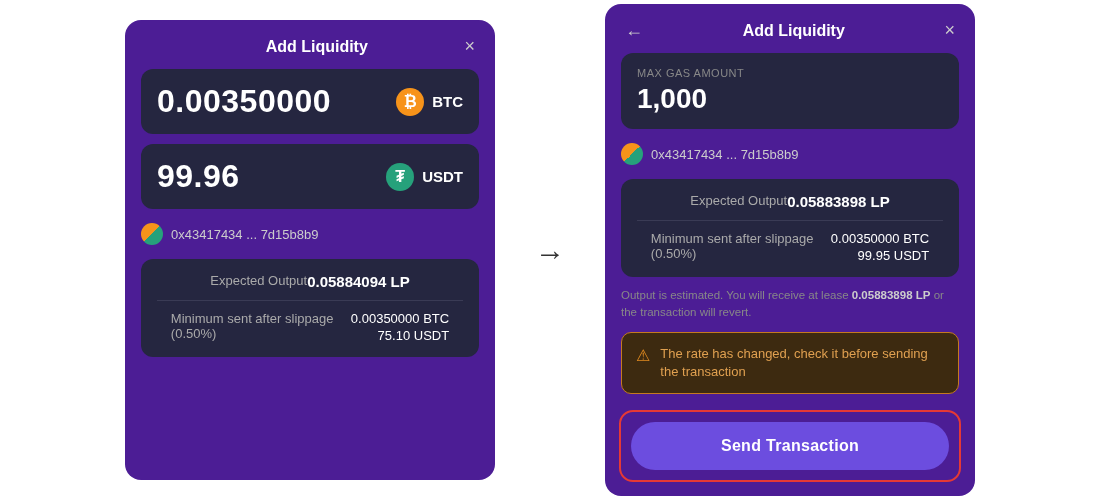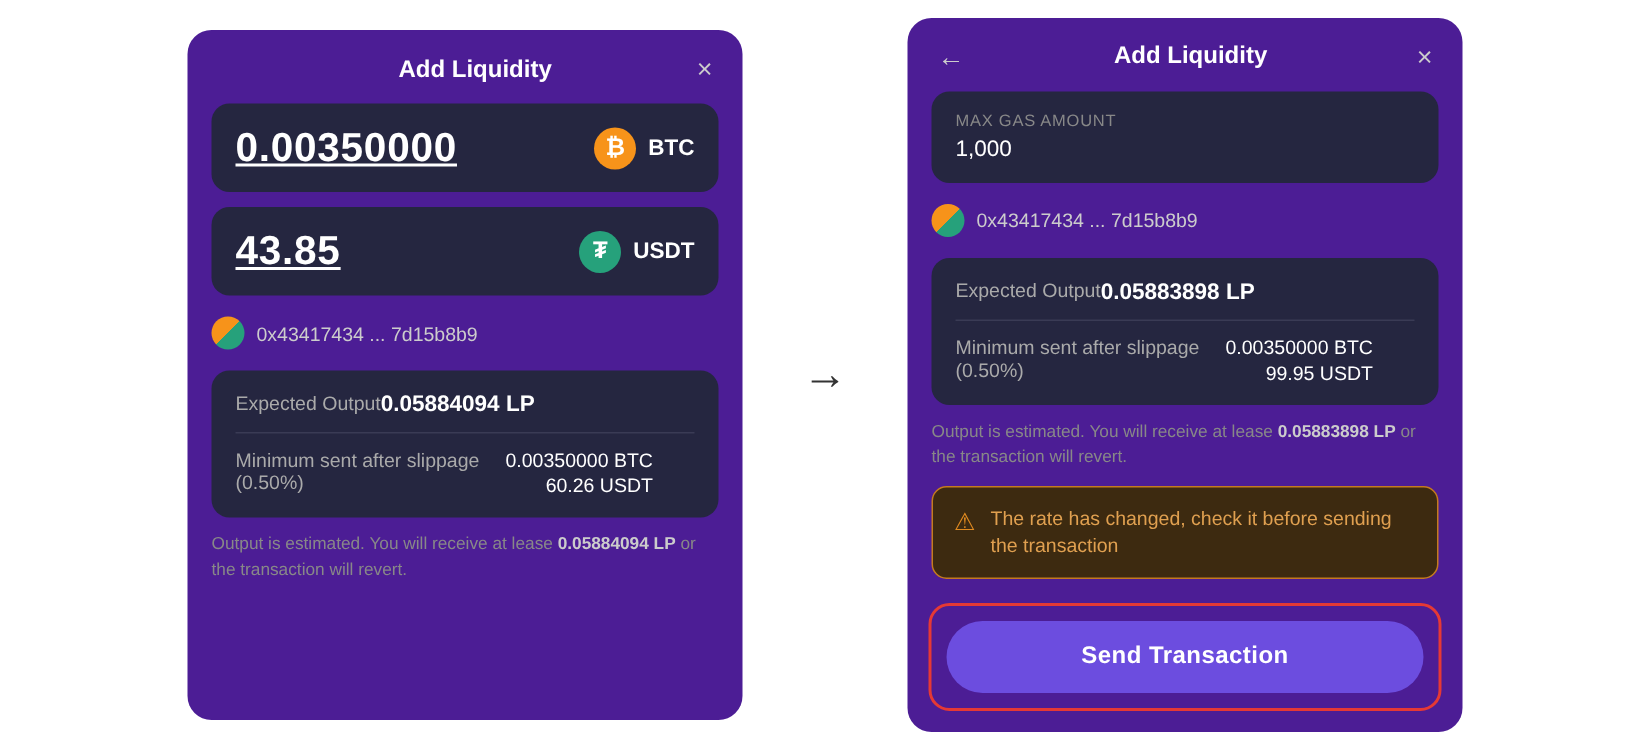--- a/index.html
+++ b/index.html
@@ -78,25 +78,24 @@
     
     .token-input-box {
       background: #252640;
       border-radius: 12px;
       padding: 14px 16px;
       display: flex;
       align-items: center;
       justify-content: space-between;
     }
     .token-amount {
-      font-size: 27px;
+      font-size: 32px;
       font-weight: 600;
       color: #fff;
       letter-spacing: 0.5px;
-      text-decoration: underline;
     }
     .token-label {
       display: flex;
       align-items: center;
       gap: 8px;
       font-size: 15px;
       font-weight: 600;
       color: #fff;
     }
     .token-icon {
@@ -134,21 +133,21 @@
       background: #252640;
       border-radius: 12px;
       padding: 14px 16px;
       display: flex;
       flex-direction: column;
       gap: 10px;
     }
     .info-row {
       display: flex;
       align-items: flex-start;
-      justify-content: flex-start;
+      justify-content: center;
     }
     .info-label {
       font-size: 13px;
       color: #aaa;
       max-width: 180px;
     }
     .info-value {
       font-size: 13px;
       color: #fff;
       text-align: right;
@@ -216,22 +215,22 @@
       flex-direction: column;
       gap: 4px;
     }
     .gas-label {
       font-size: 11px;
       color: #888;
       text-transform: uppercase;
       letter-spacing: 0.5px;
     }
     .gas-value {
-      font-size: 15px;
-      font-weight: 400;
+      font-size: 28px;
+      font-weight: 700;
       color: #fff;
     }
     .confirm-btn {
       width: 100%;
       padding: 15px;
       background: #6c4ddf;
       border: none;
       border-radius: 50px;
       color: #fff;
       font-size: 16px;
@@ -278,21 +277,21 @@
 
       <div class="token-input-box">
         <span class="token-amount">0.00350000</span>
         <div class="token-label">
           <div class="token-icon btc-icon">₿</div>
           <span>BTC</span>
         </div>
       </div>
 
       <div class="token-input-box">
-        <span class="token-amount">43.85</span>
+        <span class="token-amount">99.96</span>
         <div class="token-label">
           <div class="token-icon usdt-icon">₮</div>
           <span>USDT</span>
         </div>
       </div>
 
       <div class="address-row">
         <div class="address-avatar"></div>
         <span class="address-text">0x43417434 ... 7d15b8b9</span>
       </div>
@@ -300,28 +299,25 @@
       <div class="info-box">
         <div class="info-row">
           <span class="info-label">Expected Output</span>
           <span class="info-value-main">0.05884094 LP</span>
         </div>
         <div class="info-divider"></div>
         <div class="info-row">
           <span class="info-label">Minimum sent after slippage (0.50%)</span>
           <div class="info-value-stack">
             <span class="info-value">0.00350000 BTC</span>
-            <span class="info-value">60.26 USDT</span>
+            <span class="info-value">75.10 USDT</span>
           </div>
         </div>
       </div>
 
-      <div class="estimated-note">
-        <span>Output is estimated. You will receive at lease</span> <strong>0.05884094 LP</strong><span> or the transaction will revert.</span>
-      </div>
     </div>
 
   </div>
 
   <div class="arrow">→</div>
 
   <div class="modal">
     <div class="modal-header">
       <button class="back-btn">←</button>
       <span class="modal-title">Add Liquidity</span>

